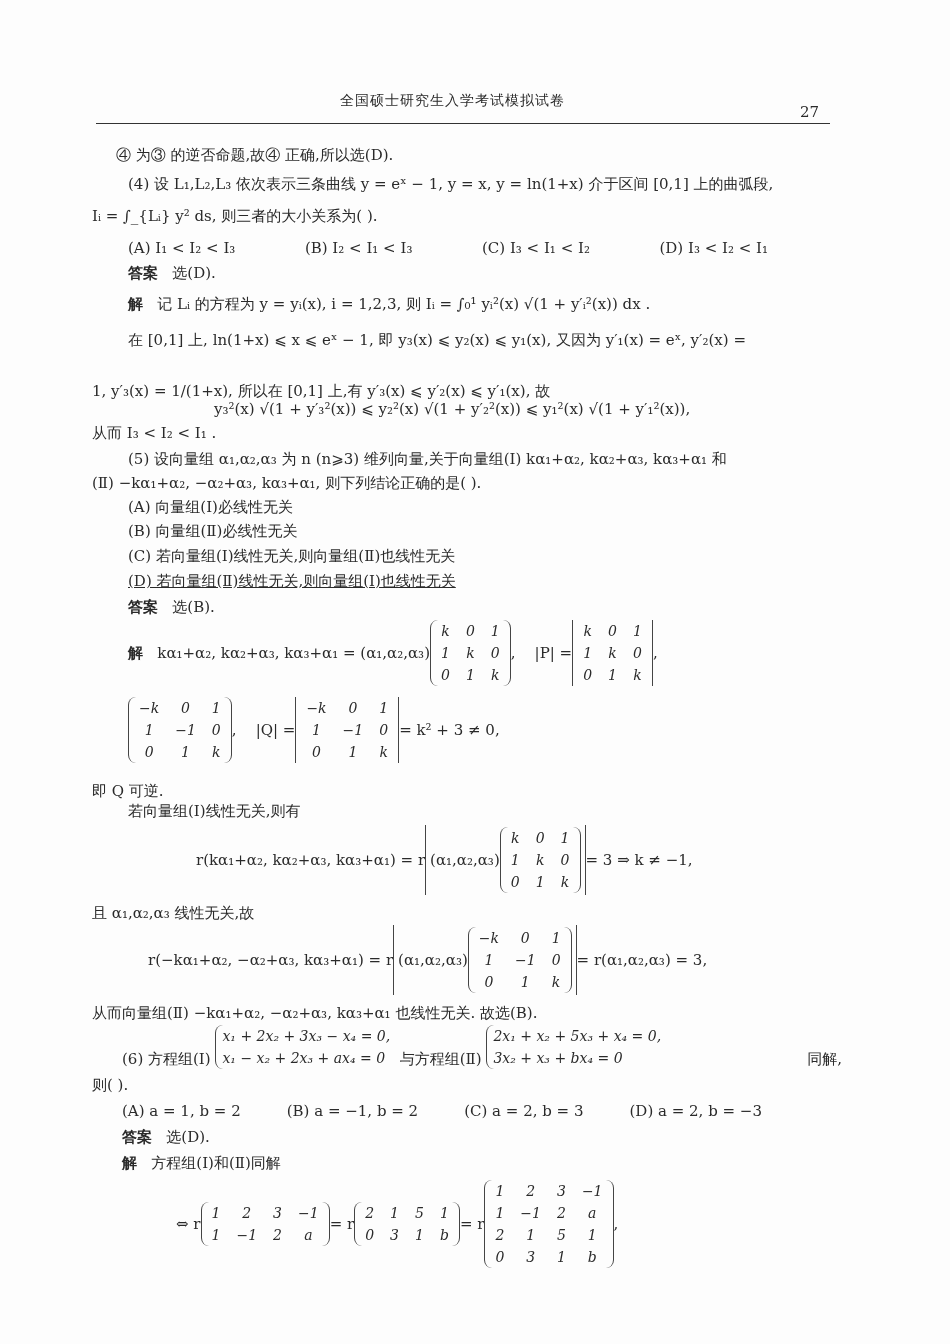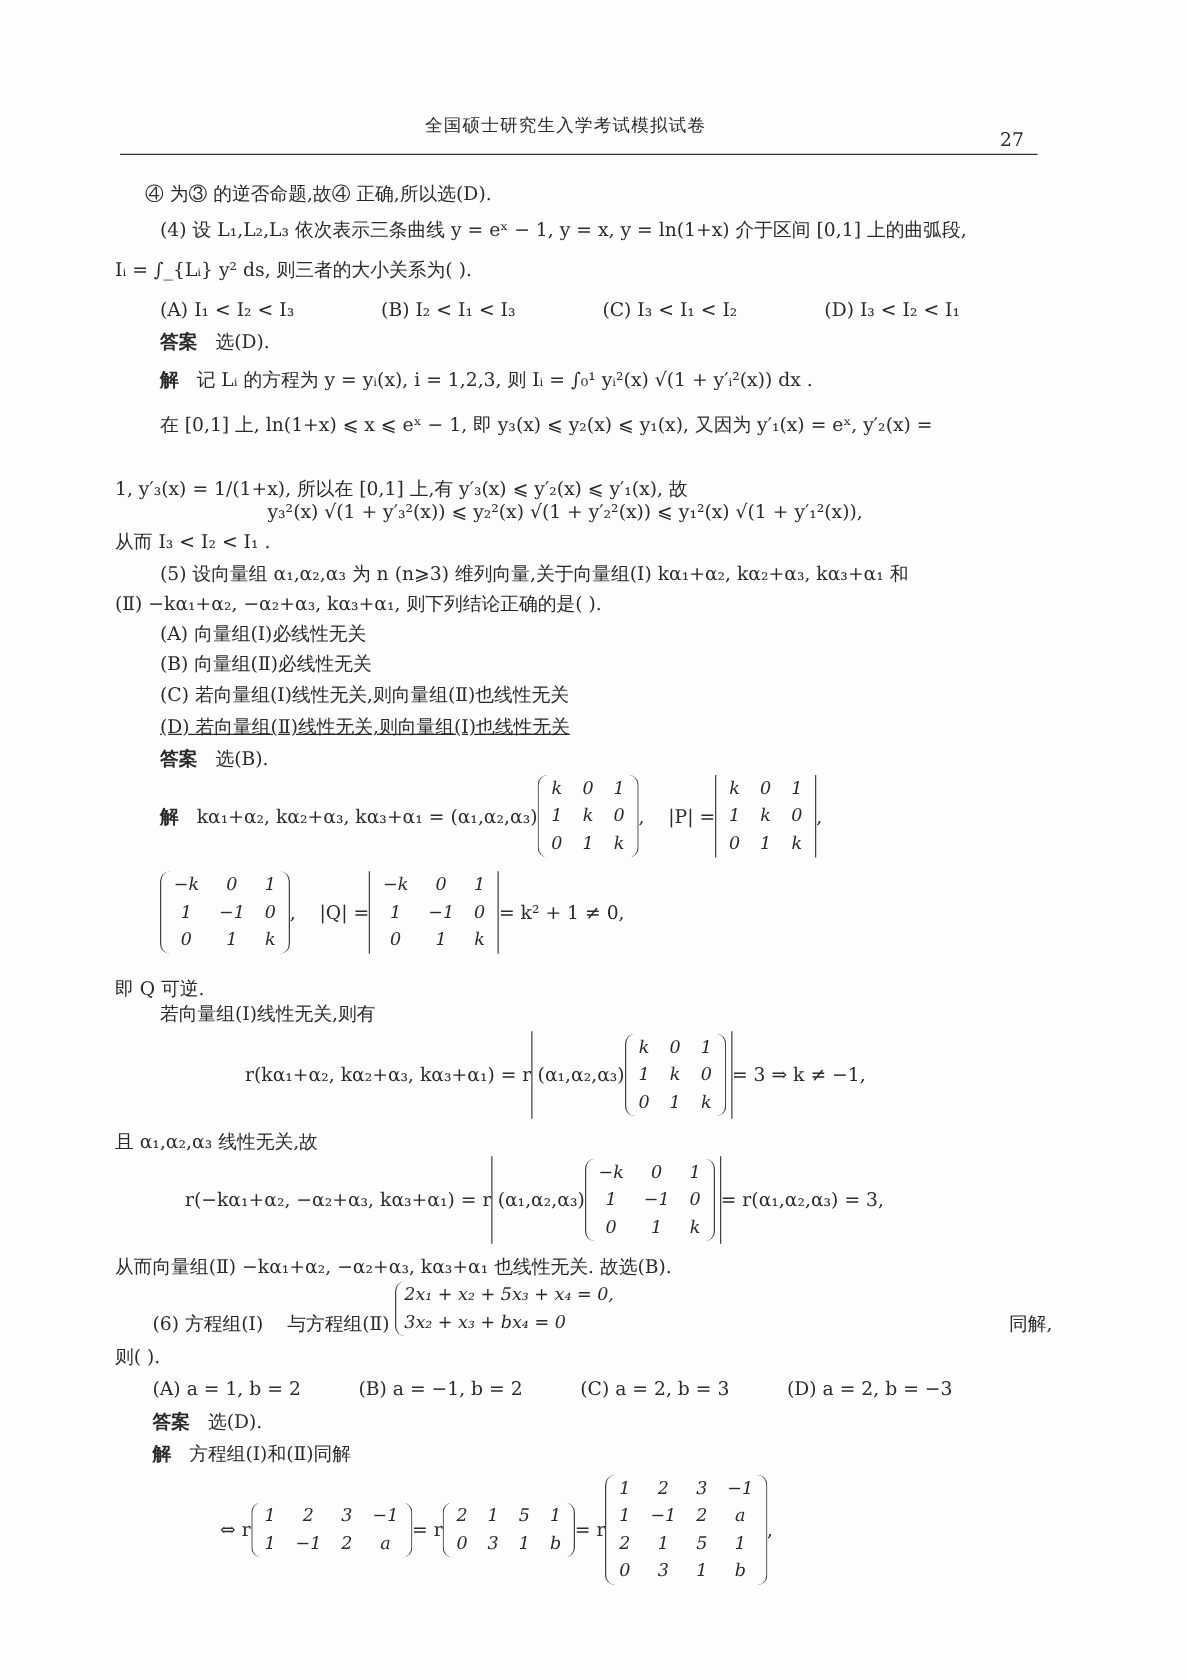--- a/index.html
+++ b/index.html
@@ -147,21 +147,21 @@
             <td>0</td>
           </tr>
     <tr>
             <td>0</td>
             <td>1</td>
             <td>k</td>
           </tr>
         </tbody>
       </table>
   </span>
-  <span>= k² + 1 ≠ 0,</span>
+  <span>= k² + 3 ≠ 0,</span>
 </div>
 
 <div class="abs line" style="left:92px;top:780px;">即 Q 可逆.</div>
 <div class="abs line" style="left:128px;top:800px;">若向量组(Ⅰ)线性无关,则有</div>
 
 <div class="abs" style="left:196px;top:825px;display:flex;align-items:center;">
   <span>r(kα₁+α₂, kα₂+α₃, kα₃+α₁) = r</span>
   <span class="brk">
     <span>(α₁,α₂,α₃)</span>
     <span class="mat paren">
@@ -217,21 +217,24 @@
         </table>
     </span>
   </span>
   <span>= r(α₁,α₂,α₃) = 3,</span>
 </div>
 
 <div class="abs line" style="left:92px;top:1002px;">从而向量组(Ⅱ) −kα₁+α₂, −α₂+α₃, kα₃+α₁ 也线性无关. 故选(B).</div>
 
 <div class="abs" style="left:122px;top:1025px;display:flex;align-items:flex-end;width:720px;">
   <span>(6) 方程组(Ⅰ)</span>&nbsp;
-  &nbsp;&nbsp;
+  <span class="sys">
+    <div>x₁ + 2x₂ + 3x₃ − x₄ = 0,</div>
+      <div>x₁ − x₂ + 2x₃ + ax₄ = 0</div>
+  </span>&nbsp;&nbsp;
   <span>与方程组(Ⅱ)</span>&nbsp;
   <span class="sys">
     <div>2x₁ + x₂ + 5x₃ + x₄ = 0,</div>
       <div>3x₂ + x₃ + bx₄ = 0</div>
   </span>
   <span style="margin-left:auto;">同解,</span>
 </div>
 <div class="abs line" style="left:92px;top:1074px;">则(    ).</div>
 <div class="abs line" style="left:122px;top:1100px;width:640px;display:flex;justify-content:space-between;">
   <span>(A) a = 1, b = 2</span>

